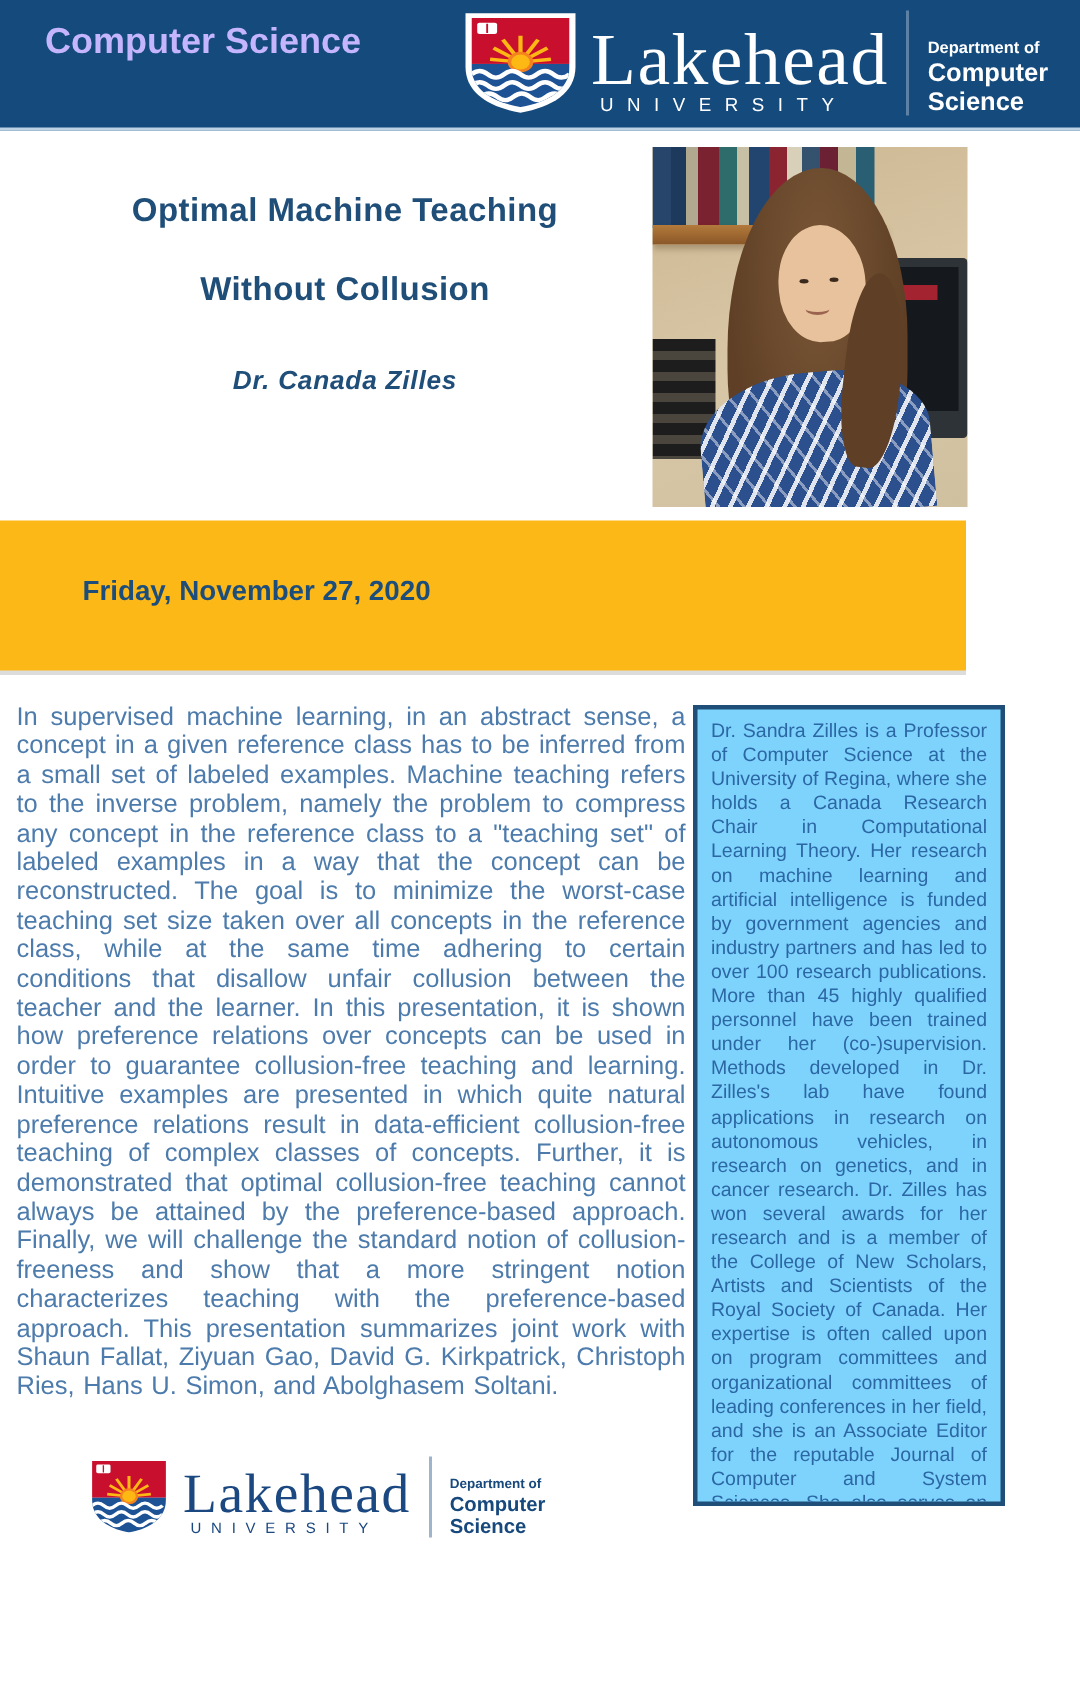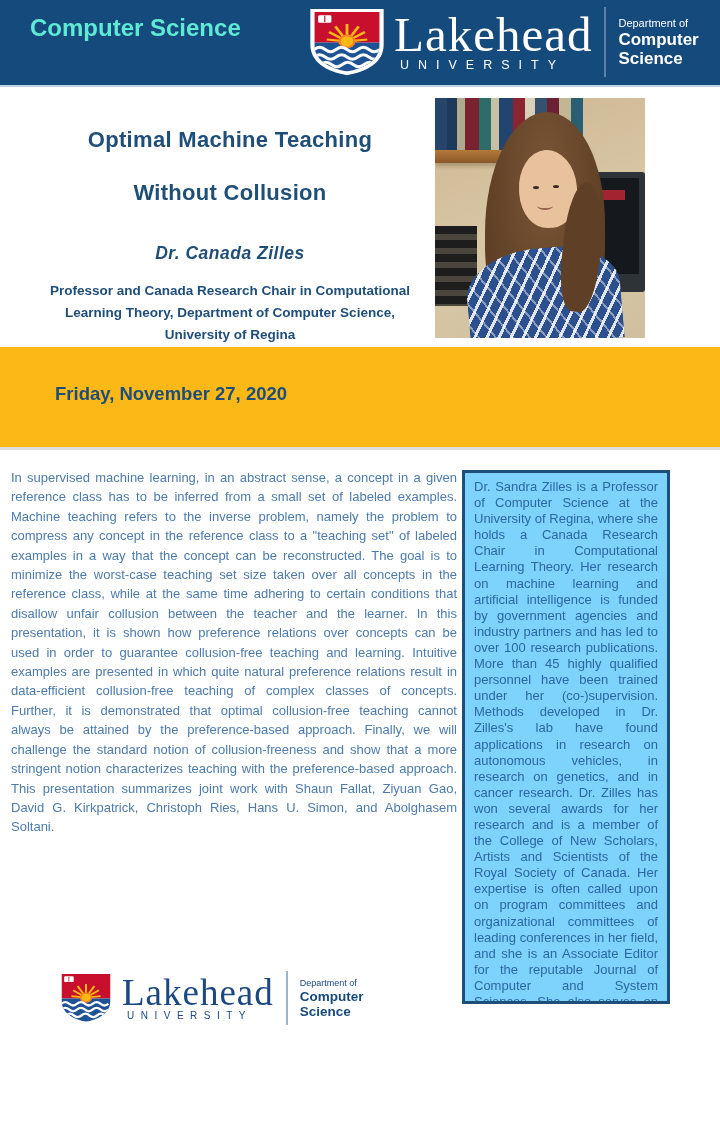--- a/index.html
+++ b/index.html
@@ -11,44 +11,44 @@
     outline:1px solid #9a9a9a;
   }
 
   
   .header {
     position:absolute; left:0; top:0; width:720px; height:87px;
     background:#154a7d; border-bottom:2px solid #bcd3e6;
   }
   .series-title {
     position:absolute; left:30px; top:11px;
-    color:#5eead4; font-weight:bold; font-size:24px; line-height:33px;
-  }
-  .logo { position:absolute; display:flex; align-items:center; }
+    color:#c4b5fd; font-weight:bold; font-size:24px; line-height:33px;
+  }
+  .logo { position:absolute; display:flex; align-items:flex-end; }
   .logo-top { left:308px; top:7px; }
   .logo-bottom { left:58px; top:971px; }
   .shield-top { width:78px; height:70px; }
   .shield-bottom { width:56px; height:54px; }
   .wordmark-col { display:flex; flex-direction:column; align-items:center; margin-left:8px; }
   .wordmark {
     font-family:"Liberation Serif", serif; font-weight:normal;
     letter-spacing:1px;
   }
   .logo-top .wordmark { color:#ffffff; font-size:49px; line-height:46px; }
   .logo-bottom .wordmark { color:#1b4880; font-size:37px; line-height:35px; }
   .university { font-weight:normal; align-self:flex-start; }
   .logo-top .university { color:#ffffff; font-size:12.5px; letter-spacing:9px; margin-left:6px; }
   .logo-bottom .university { color:#1b4880; font-size:10px; letter-spacing:6.5px; margin-left:5px; }
   .logo-divider { width:2px; align-self:stretch; margin:0 12px; }
   .logo-top .logo-divider { background:#5d80a5; }
   .logo-bottom .logo-divider { background:#9db4cc; }
   .dept-col { display:flex; flex-direction:column; justify-content:center; }
   .logo-top .dept-col { color:#ffffff; }
   .logo-bottom .dept-col { color:#17497d; }
-  .dept-prefix { font-weight:normal; }
+  .dept-prefix { font-weight:bold; }
   .logo-top .dept-prefix { font-size:11px; line-height:14px; }
   .logo-bottom .dept-prefix { font-size:9px; line-height:11px; }
   .dept-line { font-weight:bold; }
   .logo-top .dept-line { font-size:17px; line-height:19px; }
   .logo-bottom .dept-line { font-size:13.5px; line-height:15px; }
 
   
   .talk-title {
     position:absolute; left:20px; width:420px; text-align:center;
     color:#1f4e79; font-weight:bold; font-size:22px; letter-spacing:.3px;
@@ -108,32 +108,32 @@
   .ph-eye { position:absolute; width:6px; height:3px; background:#3a2a1e; border-radius:50%; }
   .ph-eye.left { left:98px; top:88px; }
   .ph-eye.right { left:118px; top:87px; }
   .ph-smile { position:absolute; left:102px; top:104px; width:16px; height:8px;
     border-bottom:2px solid #9a6450; border-radius:0 0 50% 50%; }
   .ph-strand { position:absolute; left:128px; top:84px; width:38px; height:130px;
     background:#5f4026; border-radius:45% 55% 40% 40%; transform:rotate(6deg); }
 
   
   .band {
-    position:absolute; left:0; top:347px; width:720px; height:103px;
+    position:absolute; left:0; top:347px; width:644px; height:103px;
     background:#fcb817; border-bottom:3px solid #dcdcdc;
   }
   .band-date { position:absolute; left:55px; top:36px;
     color:#1d4e7b; font-weight:bold; font-size:18.5px; }
   .band-time { position:absolute; left:430px; top:36px;
     color:#1d4e7b; font-weight:bold; font-size:18.5px; }
 
   
   .abstract {
     position:absolute; left:11px; top:468px; width:446px;
-    color:#4c7bac; font-size:13px; line-height:19.4px;
+    color:#4c7bac; font-size:17px; line-height:19.4px;
     text-align:justify; word-spacing:1px;
   }
   .bio-box {
     position:absolute; left:462px; top:470px; width:208px; height:534px;
     border:3px solid #1f4e79; background:#7dd3fc; padding:6px 9px;
     overflow:hidden;
   }
   .bio-text {
     color:#2c67a5; font-size:13px; line-height:16.1px; text-align:justify;
   }
@@ -198,21 +198,20 @@
         <div class="dept-prefix">Department of</div>
         <div class="dept-line">Computer</div>
         <div class="dept-line">Science</div>
       </div>
     </div>
   </div>
 
   <div class="talk-title line2">Without Collusion</div>
   <div class="talk-title line1">Optimal Machine Teaching</div>
   <div class="speaker-name">Dr. Canada Zilles</div>
-  <div class="affiliation">Professor and Canada Research Chair in Computational Learning Theory, Department of Computer Science, University of Regina</div>
 
   <div class="photo">
     <div class="ph-books"></div>
     <div class="ph-shelf"></div>
     <div class="ph-note1"></div>
     <div class="ph-note2"></div>
     <div class="ph-monitor">
       <div class="ph-screen">
         <div class="ph-sticker"></div>
       </div>

